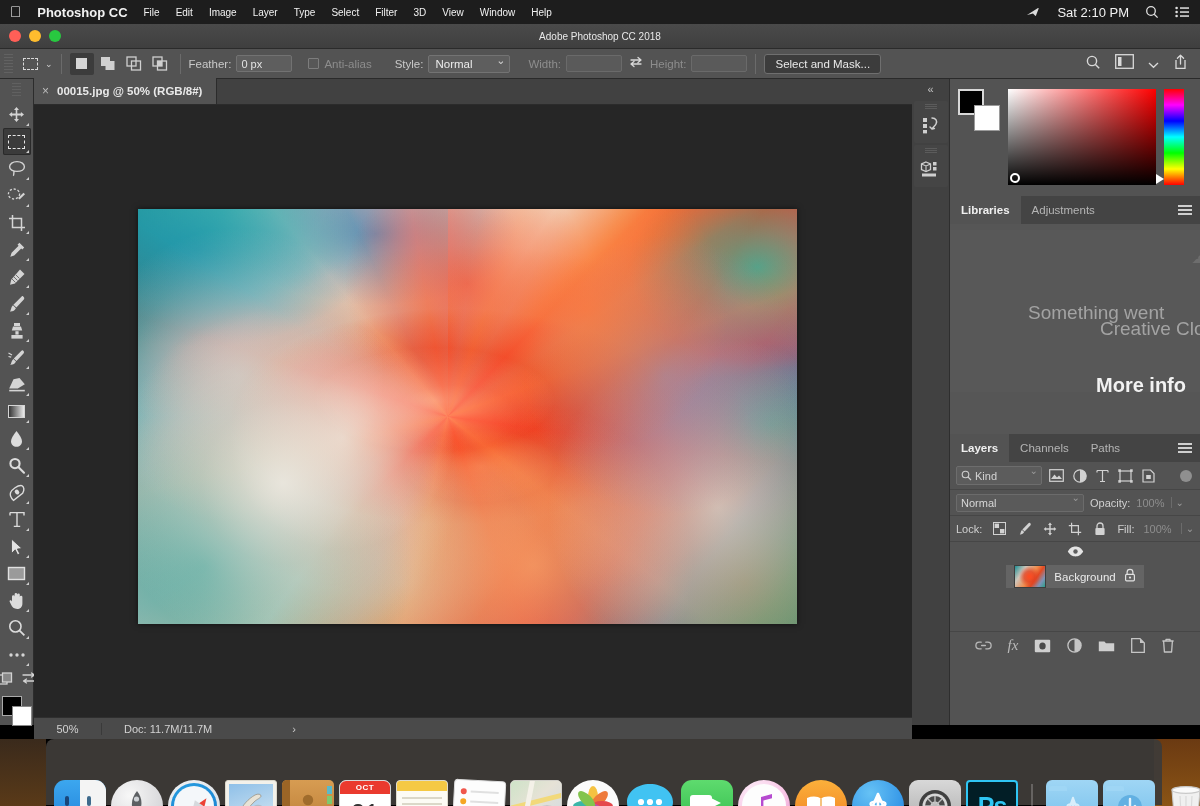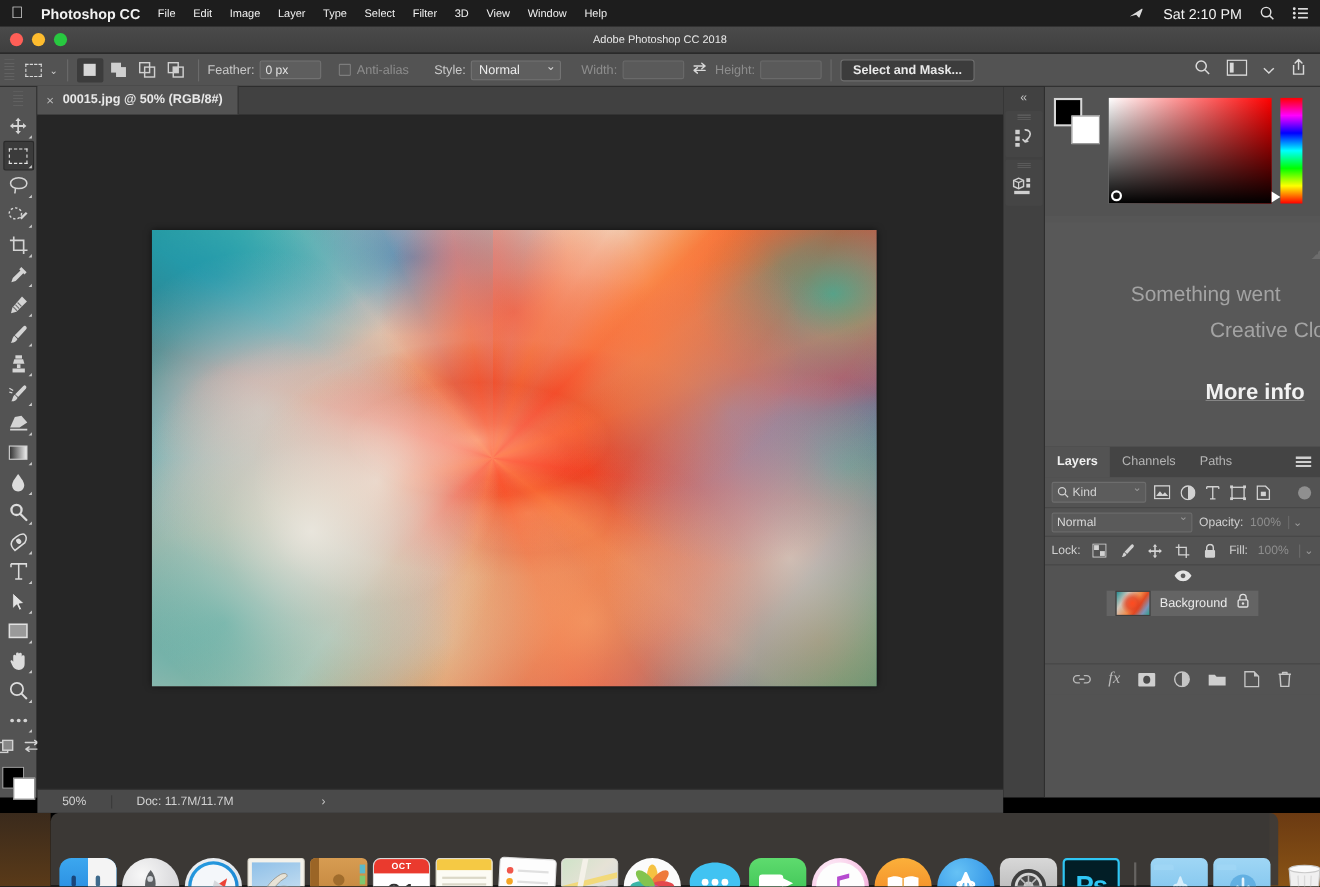--- a/index.html
+++ b/index.html
@@ -66,21 +66,21 @@
   .ob-check { width: 11px; height: 11px; border: 1px solid #7d7d7d; background:#575757; border-radius:1px; margin-right:5px;}
   .ob-select {
     background: #5e5e5e; border: 1px solid #737373; border-radius: 2px;
     height: 18px; color: #ececec; font-size: 11.5px; padding: 0 16px 0 6px;
     display: flex; align-items: center; position: relative; min-width: 82px;
   }
   .ob-select:after { content:"⌄"; position:absolute; right:4px; top:-2px; font-size:11px; color:#d0d0d0;}
   .swap-icon { color: #d8d8d8; font-size: 13px; margin: 0 7px; }
   .ob-button {
     background: #3c3c3c; border: 1px solid #6f6f6f; border-radius: 3px;
-    color: #e9e9e9; font-size: 11.5px; font-weight: bold; height: 20px;
+    color: #e9e9e9; font-size: 11.5px; font-weight: normal; height: 20px;
     display: flex; align-items: center; padding: 0 10px;
   }
   .ob-right { margin-left: auto; display: flex; align-items: center; gap: 14px; padding-right: 12px; }
 
   
   .toolbar {
     position: absolute; top: 79px; left: 0; width: 34px; height: 646px;
     background: #535353; border-right: 1px solid #2c2c2c;
     padding-top: 4px;
   }
@@ -163,21 +163,21 @@
   .cp-ring { position:absolute; left:2px; bottom:2px; width:10px;height:10px;border:2px solid #fff; border-radius:50%;}
   .cp-hue { width: 20px; height: 96px; position: relative;
     background: linear-gradient(to bottom,#ff0000,#ff00ff,#0000ff,#00ffff,#00ff00,#ffff00,#ff0000); }
   .cp-huemark { position:absolute; left:-8px; bottom:1px; width:0;height:0;
     border-top:5px solid transparent;border-bottom:5px solid transparent;border-left:8px solid #fff;}
 
   
   .lib-body { height: 210px; background: #565656; position: relative; overflow: hidden; }
   .lib-inner { position:absolute; inset: 6px 0 42px 0; background:#585858; overflow:hidden; }
   .lib-cloudicon { position:absolute; right:-30px; top:-4px; color:#6d6d6d; font-size:40px; }
-  .lib-msg { position:absolute; left: 78px; top: 56px; color: #a3a3a3; font-size: 19px; white-space: nowrap; }
+  .lib-msg { position:absolute; left: 78px; top: 72px; color: #a3a3a3; font-size: 19px; white-space: nowrap; }
   .lib-msg2 { position:absolute; left: 150px; top: 88px; color: #a3a3a3; font-size: 19px; white-space: nowrap; }
   .lib-link { position:absolute; left: 146px; top: 144px; color: #f2f2f2; font-size: 20px;
     font-weight: bold; text-decoration: underline; white-space: nowrap; }
 
   
   .layers-body { position: relative; }
   .lp-filter { height: 28px; display:flex; align-items:center; padding: 0 6px; gap: 6px;
     border-bottom: 1px solid #464646; }
   .lp-kind { width: 86px; height: 19px; background: #5c5c5c; border: 1px solid #6d6d6d; border-radius: 2px;
     display: flex; align-items: center; padding: 0 4px; gap: 3px; color: #d3d3d3; font-size: 11px; position:relative;}
@@ -617,20 +617,25 @@
         <span class="cp-bg"></span>
       </div>
       <div class="cp-field">
         <span class="cp-ring"></span>
       </div>
       <div class="cp-hue">
         <span class="cp-huemark"></span>
       </div>
     </div>
 
+    <div class="panel-tabs">
+      <div class="p-tab active">Libraries</div>
+      <div class="p-tab">Adjustments</div>
+      <span class="p-menu"></span>
+    </div>
     <div class="panel-body lib-body">
       <div class="lib-inner">
         <span class="lib-cloudicon">☁</span>
         <span class="lib-msg">Something went</span>
         <span class="lib-msg2">Creative Clo</span>
         <span class="lib-link">More info</span>
       </div>
     </div>
 
     <div class="panel-tabs">

